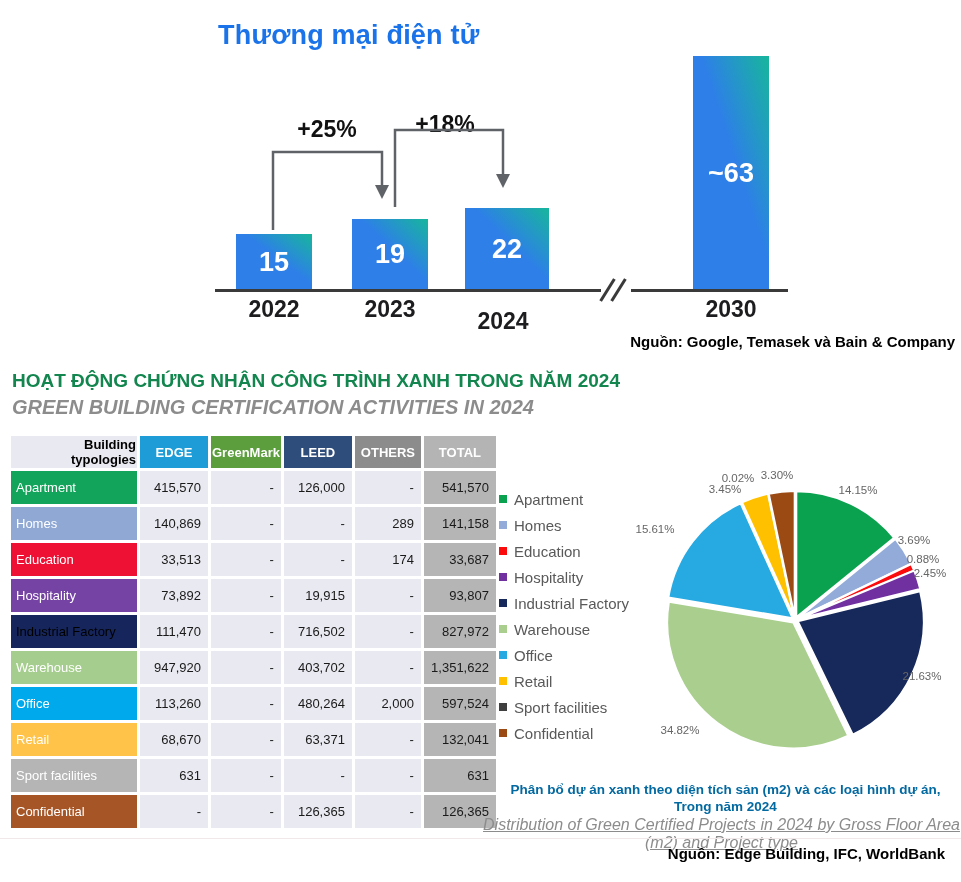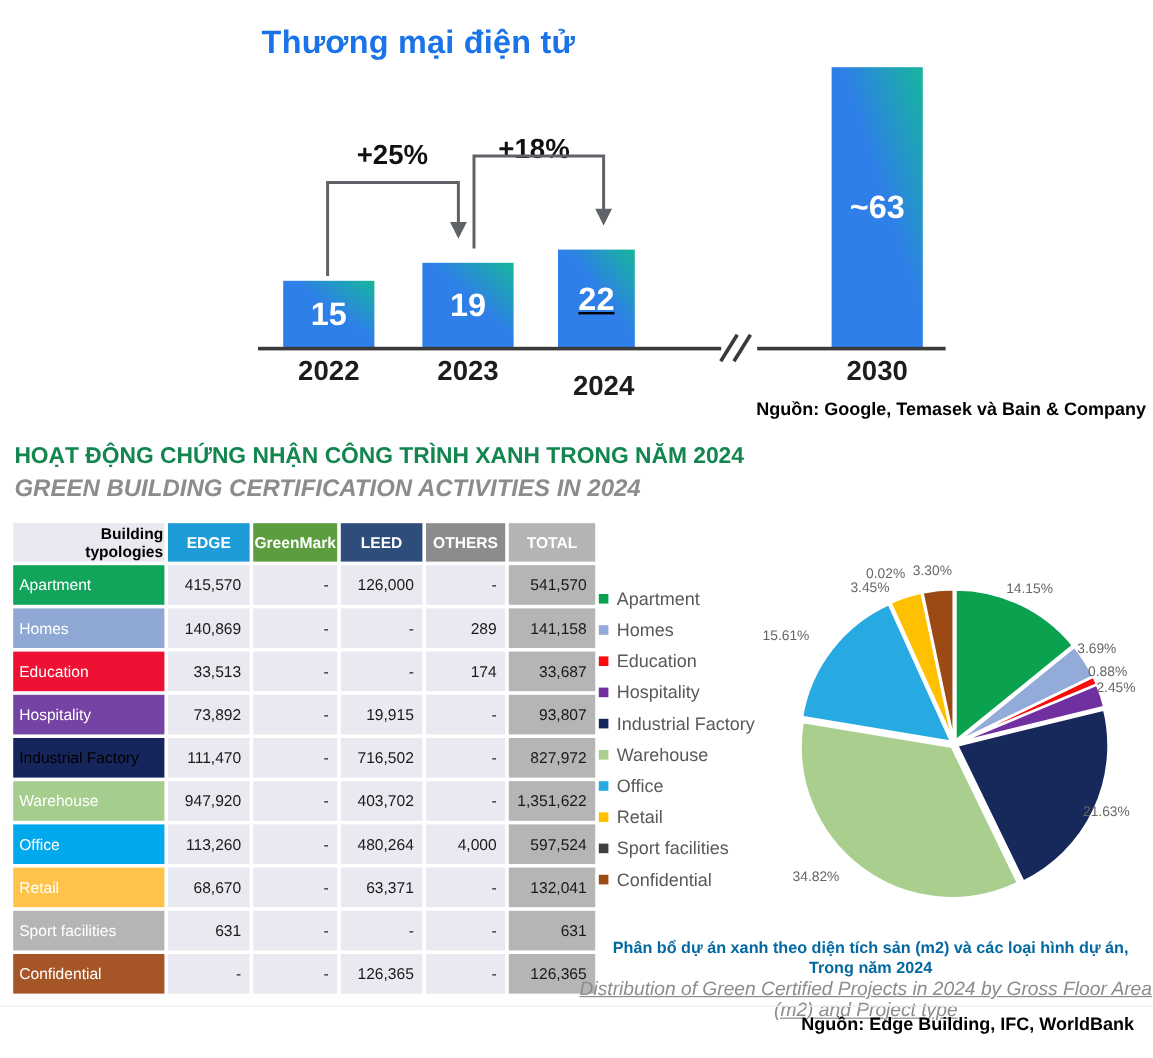--- a/index.html
+++ b/index.html
@@ -62,21 +62,21 @@
 
 <div id="bars">
     <div class="bar" style="left: 236px; width: 76px; top: 234px; height: 56px;">
       <span class="bar-value">15</span>
     </div>
     <div class="bar-year" style="left: 229px;">2022</div>
     <div class="bar" style="left: 352px; width: 76px; top: 219px; height: 71px;">
       <span class="bar-value">19</span>
     </div>
     <div class="bar-year" style="left: 345px;">2023</div>
-    <div class="bar" style="left: 465px; width: 64px; top: 208px; height: 82px; text-decoration: underline;">
+    <div class="bar" style="left: 465px; width: 84px; top: 208px; height: 82px;">
       <span class="bar-value">22</span>
     </div>
     <div class="bar-year" style="left: 458px; margin-top: 12px;">2024</div>
     <div class="bar" style="left: 693px; width: 76px; top: 56px; height: 234px;">
       <span class="bar-value">~63</span>
     </div>
     <div class="bar-year" style="left: 686px;">2030</div>
   </div>
 
 <span class="ann-label" id="ann-0" style="left: 327px; top: 116px;">+25%</span>
@@ -163,21 +163,21 @@
           <td class="num">-</td>
           <td class="num">403,702</td>
           <td class="num">-</td>
           <td class="total">1,351,622</td>
         </tr>
         <tr>
           <td class="rowlabel" style="background: rgb(0, 168, 236); color: rgb(255, 255, 255);">Office</td>
           <td class="num">113,260</td>
           <td class="num">-</td>
           <td class="num">480,264</td>
-          <td class="num">4,000</td>
+          <td class="num">2,000</td>
           <td class="total">597,524</td>
         </tr>
         <tr>
           <td class="rowlabel" style="background: rgb(255, 195, 74); color: rgb(255, 255, 255);">Retail</td>
           <td class="num">68,670</td>
           <td class="num">-</td>
           <td class="num">63,371</td>
           <td class="num">-</td>
           <td class="total">132,041</td>
         </tr>

